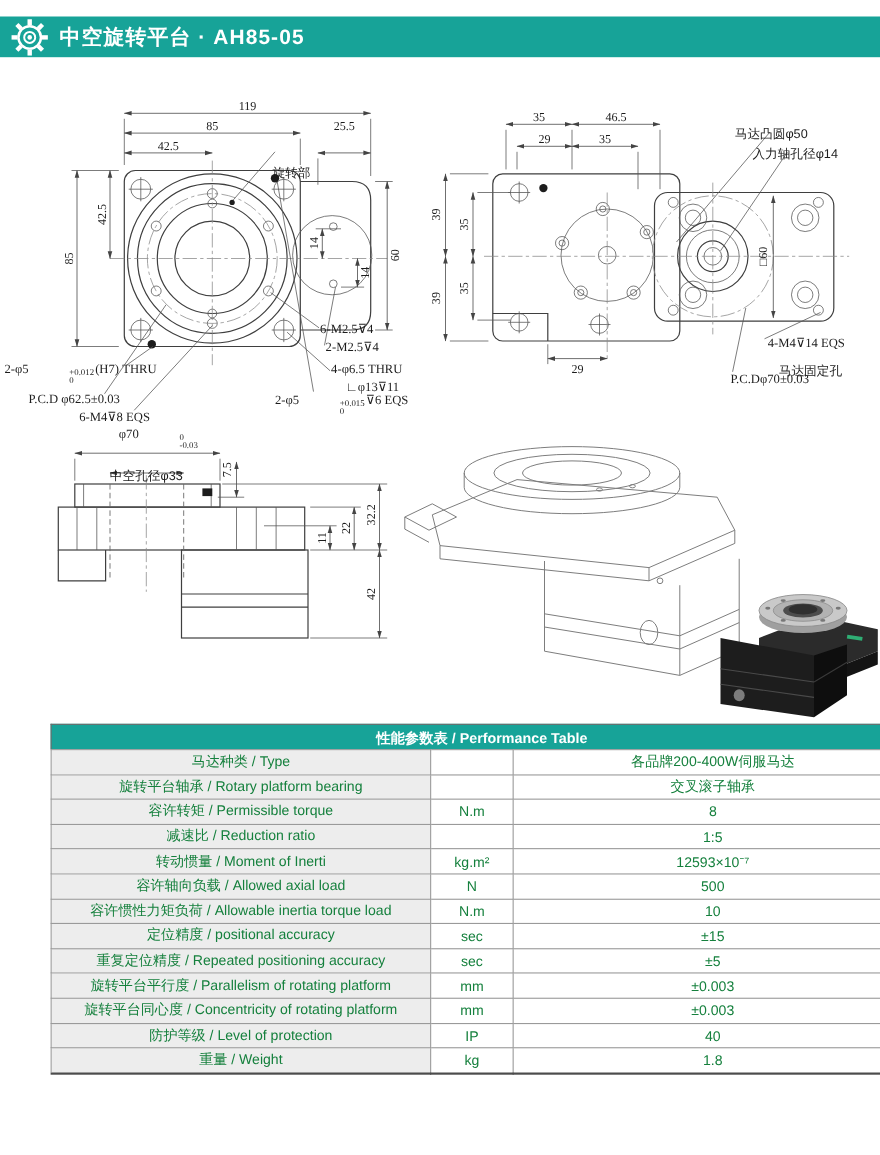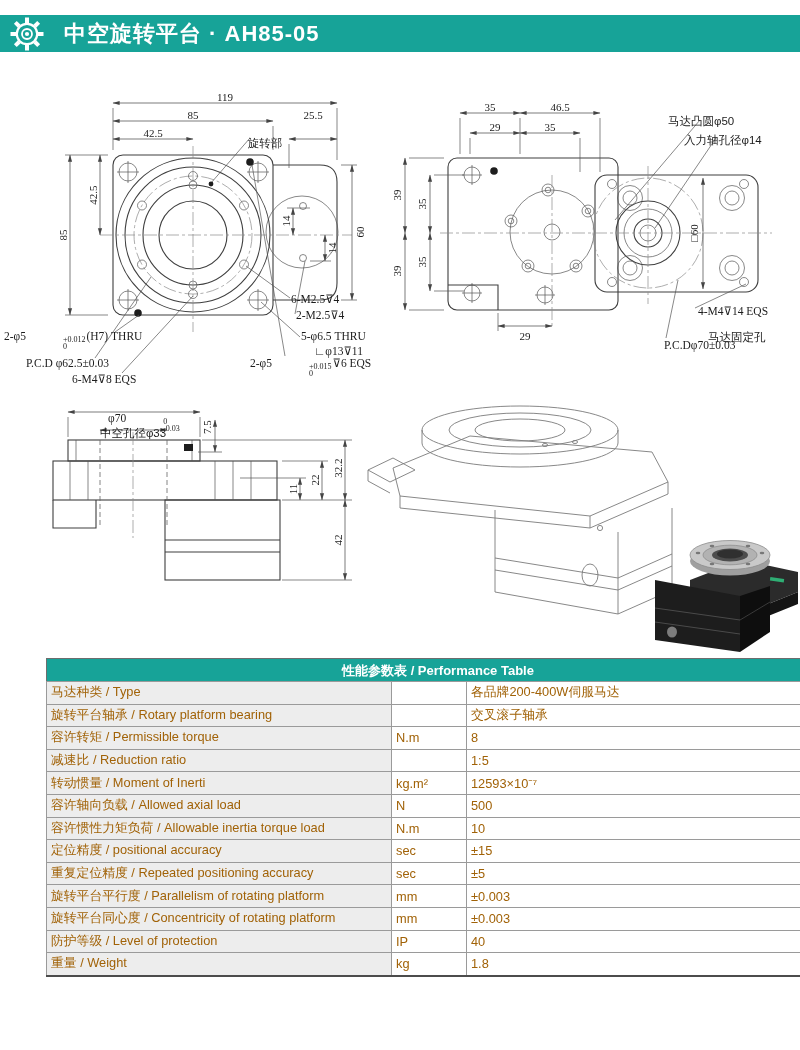--- a/index.html
+++ b/index.html
@@ -2,41 +2,41 @@
 <html><head>
 <meta charset="utf-8">
 <style>
   html,body{margin:0;padding:0;background:#fff;}
   .page{position:relative;width:800px;height:1050px;background:#fff;overflow:hidden;
         font-family:"Liberation Sans",sans-serif;color:#222;}
   
   .band{position:absolute;left:0;top:15px;width:800px;height:37px;background:#17a398;
         display:flex;align-items:center;}
   .band .gear{margin-left:10px;flex:0 0 auto;}
-  .band h1{margin:0 0 0 20px;font-size:22px;font-weight:bold;color:#fff;letter-spacing:1px;}
+  .band h1{margin:0 0 0 10px;font-size:19px;font-weight:bold;color:#fff;letter-spacing:1px;}
   
   .drawings{position:absolute;left:0;top:80px;width:668px;height:578px;}
   .drawings svg{position:absolute;left:0;top:0;}
   .lbl{position:absolute;white-space:nowrap;}
   .dimlbl{font-family:"Liberation Serif",serif;font-size:11px;color:#1c1c1c;
           transform:translate(-50%,-50%);}
   .dimlbl.rot{transform:translate(-50%,-50%) rotate(-90deg);}
   .notelbl{font-family:"Liberation Serif",serif;font-size:11.5px;color:#1c1c1c;}
   .cjk{font-family:"Liberation Sans",sans-serif;font-size:11.5px;color:#1c1c1c;margin-top:12px;}
   .tol{display:inline-flex;flex-direction:column;vertical-align:-2px;
        font-size:8px;line-height:7px;font-style:normal;margin:0 1px;}
   .tol i{font-style:normal;margin-left:36px;}
   
   .spec{position:absolute;left:8px;top:658px;width:784px;margin-left:38px;}
   .spec-title{height:23px;line-height:23px;background:#17a398;color:#fff;text-align:center;
               font-size:13px;font-weight:bold;border:1px solid #6d6d6d;border-bottom:none;box-sizing:border-box;}
   table.spec-tbl{width:100%;border-collapse:collapse;table-layout:fixed;
                  border:1.5px solid #6d6d6d;border-bottom:2.5px solid #4c4c4c;}
-  .spec-tbl td{border:1px solid #9a9a9a;height:21.6px;text-align:left;vertical-align:middle;
-               font-size:12.8px;color:#a16207;padding:0 4px;overflow:hidden;}
+  .spec-tbl td{border:1px solid #9a9a9a;height:21.6px;text-align:center;vertical-align:middle;
+               font-size:12.8px;color:#15803d;padding:0 4px;overflow:hidden;}
   .spec-tbl td.lab{background:#ededed;}
 </style>
 </head>
 <body>
 
 <div class="page">
 
   <header class="band">
     <svg class="gear" width="34" height="34" viewBox="0 0 34 34">
       <g fill="none" stroke="#fff" stroke-width="2.2">
@@ -330,30 +330,30 @@
             <ellipse cx="712" cy="484" rx="2.3" ry="1.3"></ellipse>
         </g>
         <ellipse cx="672" cy="552" rx="5" ry="5.5" fill="#7c7c7c"></ellipse>
         <rect x="770" y="498" width="14" height="3.5" fill="#2fae74" transform="rotate(8 777 500)"></rect>
       </g>
     </svg>
 
     <div class="lbl dimlbl" style="left:225px;top:17px">119</div>
     <div class="lbl dimlbl" style="left:193px;top:35px">85</div>
     <div class="lbl dimlbl" style="left:153px;top:53px">42.5</div>
-    <div class="lbl dimlbl cjk" style="left:265px;top:51px">旋转部</div>
+    <div class="lbl dimlbl cjk" style="left:265px;top:65px">旋转部</div>
     <div class="lbl dimlbl" style="left:313px;top:35px">25.5</div>
     <div class="lbl dimlbl rot" style="left:93px;top:115px">42.5</div>
     <div class="lbl dimlbl rot" style="left:63px;top:155px">85</div>
     <div class="lbl dimlbl rot" style="left:286px;top:141px">14</div>
     <div class="lbl dimlbl rot" style="left:332px;top:168px">14</div>
     <div class="lbl dimlbl rot" style="left:360px;top:152px">60</div>
     <div class="lbl notelbl" style="left:291px;top:212px">6-M2.5⊽4</div>
     <div class="lbl notelbl" style="left:296px;top:228px">2-M2.5⊽4</div>
-    <div class="lbl notelbl" style="left:301px;top:250px">5-φ6.5 THRU</div>
+    <div class="lbl notelbl" style="left:301px;top:250px">4-φ6.5 THRU</div>
     <div class="lbl notelbl" style="left:314px;top:264px">∟φ13⊽11</div>
     <div class="lbl notelbl" style="left:250px;top:276px">
       <span>2-φ5</span><span class="tol">
           <i>+0.015</i>
           <i>0</i>
         </span><span>⊽6  EQS</span>
     </div>
     <div class="lbl notelbl" style="left:4px;top:250px">
       <span>2-φ5</span><span class="tol">
           <i>+0.012</i>
@@ -372,21 +372,21 @@
     <div class="lbl dimlbl rot" style="left:397px;top:115px">39</div>
     <div class="lbl dimlbl rot" style="left:397px;top:191px">39</div>
     <div class="lbl dimlbl rot" style="left:422px;top:124px">35</div>
     <div class="lbl dimlbl rot" style="left:422px;top:182px">35</div>
     <div class="lbl dimlbl rot" style="left:694px;top:153px">□60</div>
     <div class="lbl dimlbl" style="left:525px;top:256px">29</div>
     <div class="lbl notelbl" style="left:698px;top:224px">4-M4⊽14  EQS</div>
     <div class="lbl notelbl cjk" style="left:708px;top:238px">马达固定孔</div>
     <div class="lbl notelbl" style="left:664px;top:259px">P.C.Dφ70±0.03</div>
 
-    <div class="lbl notelbl" style="left:108px;top:332px">
+    <div class="lbl notelbl" style="left:108px;top:309px">
       <span>φ70</span><span class="tol">
           <i>0</i>
           <i>-0.03</i>
         </span>
     </div>
     <div class="lbl dimlbl cjk" style="left:133px;top:341px">中空孔径φ33</div>
     <div class="lbl dimlbl rot" style="left:207px;top:347px">7.5</div>
     <div class="lbl dimlbl rot" style="left:338px;top:388px">32.2</div>
     <div class="lbl dimlbl rot" style="left:315px;top:400px">22</div>
     <div class="lbl dimlbl rot" style="left:293px;top:409px">11</div>

